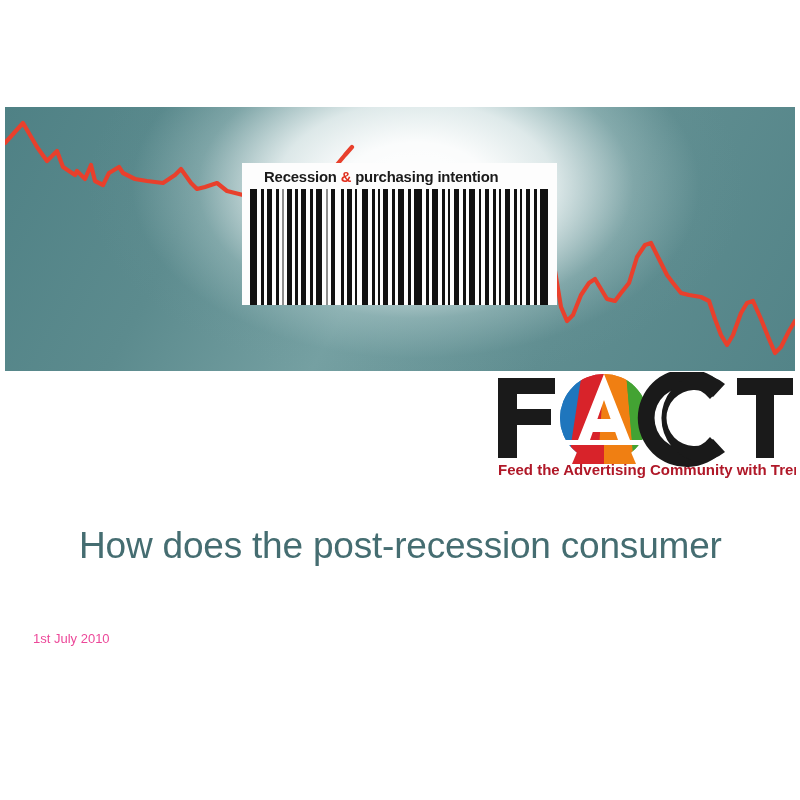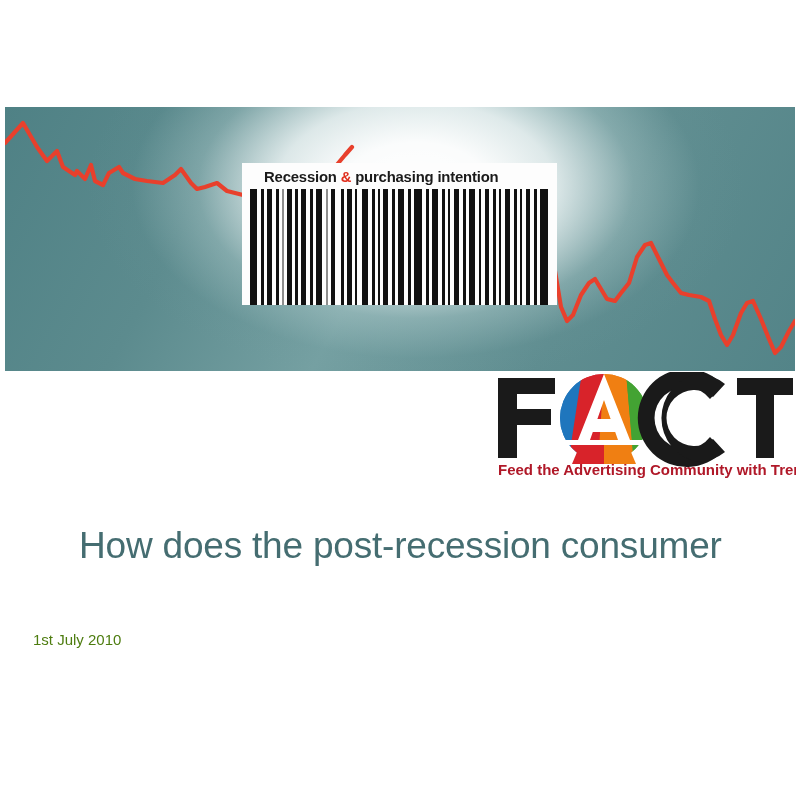--- a/index.html
+++ b/index.html
@@ -106,23 +106,23 @@
     color: #456d71;
     letter-spacing: -0.2px;
     margin-left: 46px;
   }
   .headline .l2 { display: block; }
   .date {
     position: absolute;
     left: 33px;
     top: 631px;
     font-family: "Liberation Sans", sans-serif;
-    font-size: 15px;
+    font-size: 13px;
     font-weight: normal;
-    color: #4d7c0f;
+    color: #ec4899;
     letter-spacing: 0px;
   }
 </style>
 </head>
 <body>
 
 <div class="slide">
 
   <div class="banner">
 

